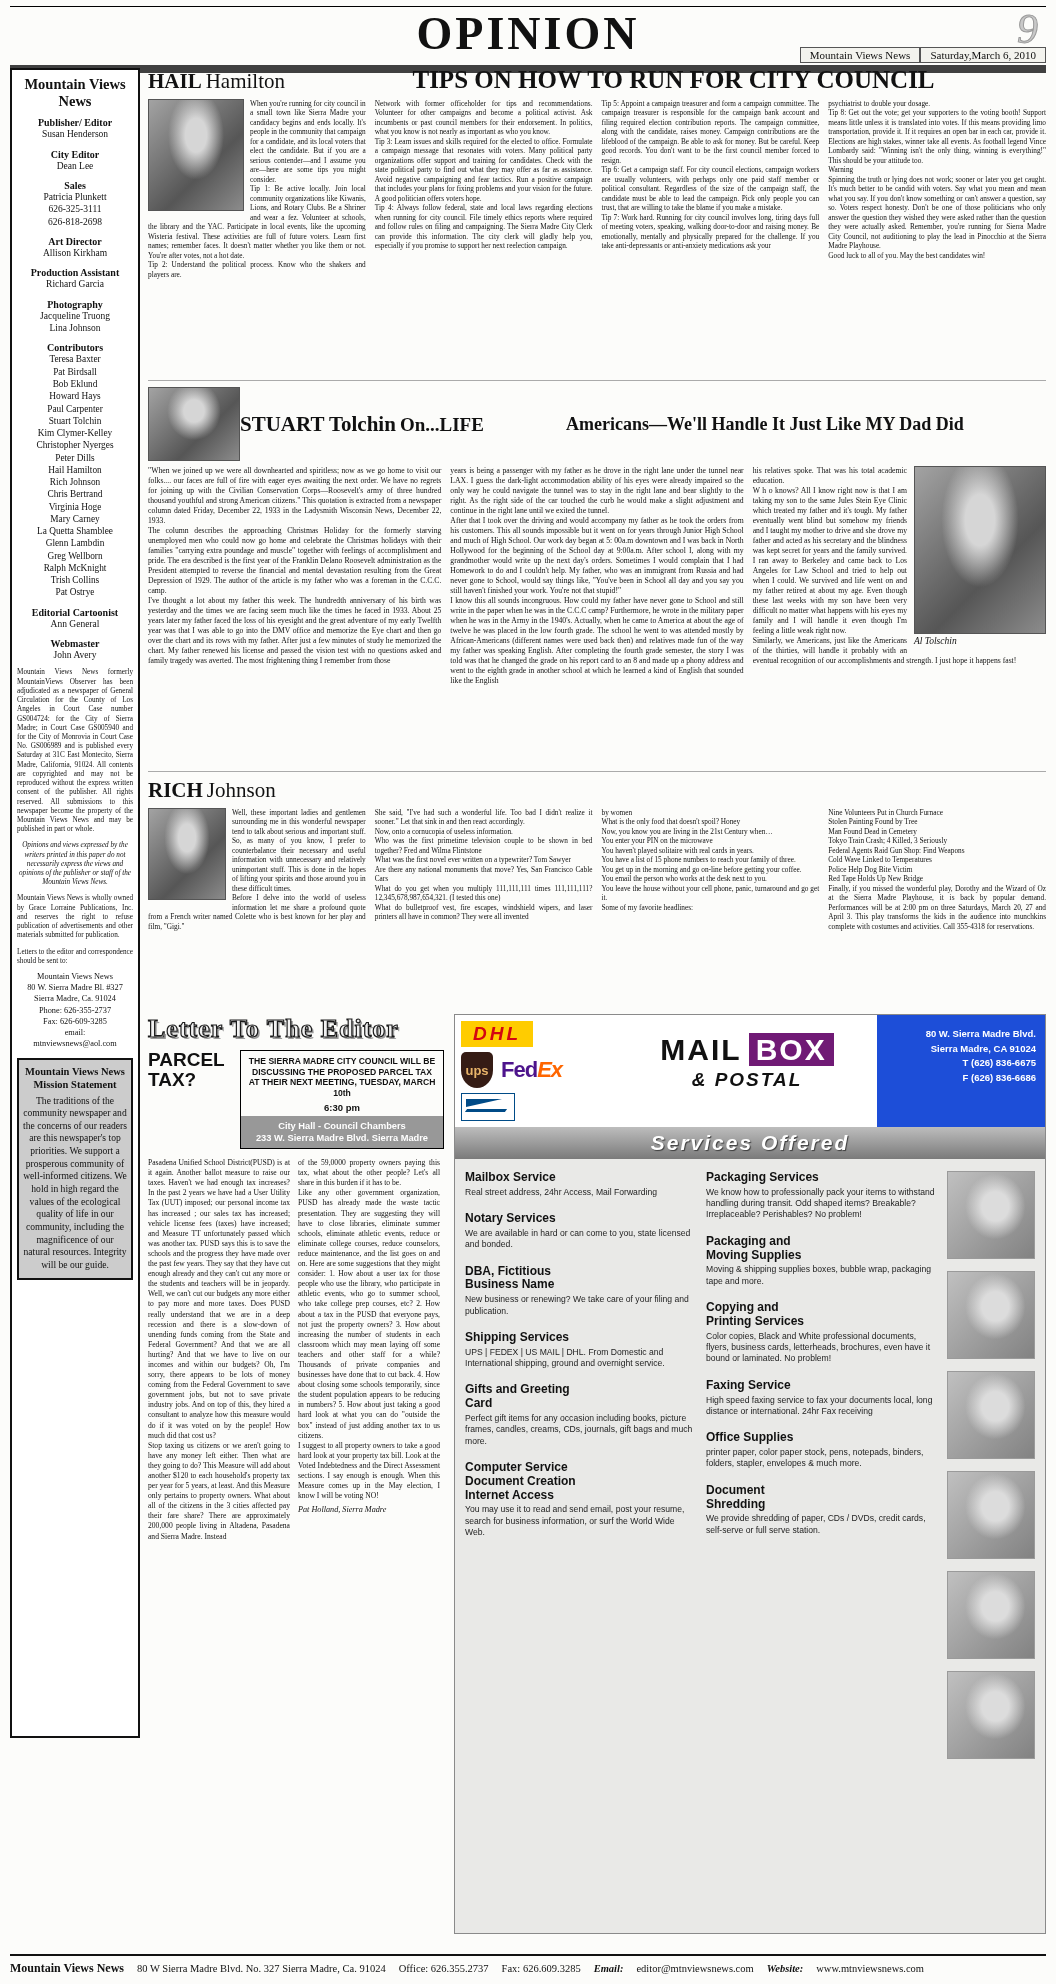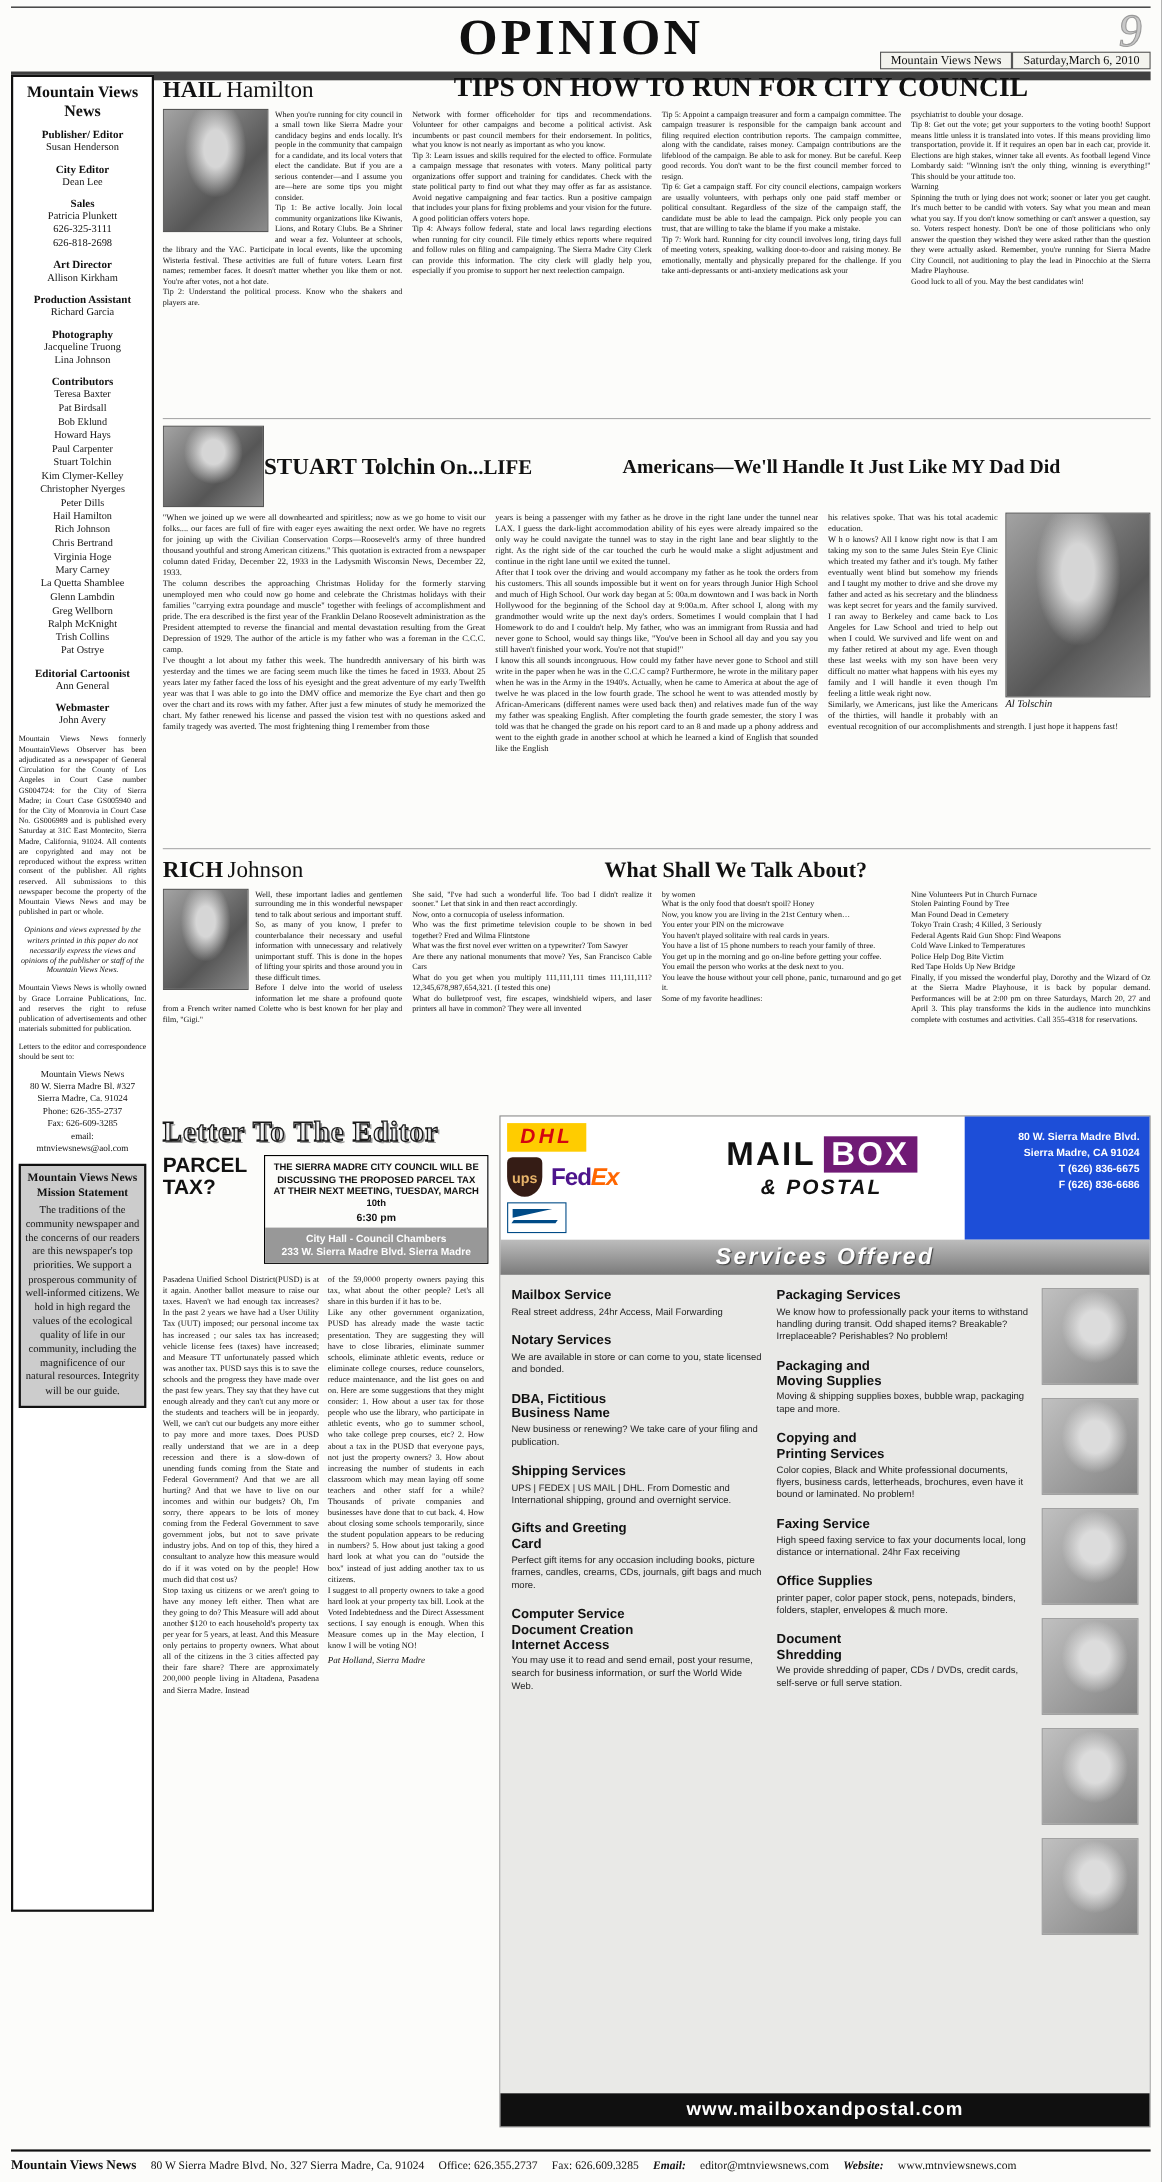--- a/index.html
+++ b/index.html
@@ -229,21 +229,20 @@
         </div>
       </div>
     </article>
 
     <article class="art rich">
       <div class="art-head">
         <div class="byline">
           <span class="by-b">RICH</span>
           <span class="by-l">Johnson</span>
         </div>
-        <h2 class="rich-headline">What Shall We Talk About?</h2>
       </div>
       <div class="cols">
         <div>
           <div class="photo rich-photo"></div>
           <div class="col">Well, these important ladies and gentlemen surrounding me in this wonderful newspaper tend to talk about serious and important stuff. So, as many of you know, I prefer to counterbalance their necessary and useful information with unnecessary and relatively unimportant stuff. This is done in the hopes of lifting your spirits and those around you in these difficult times.
 Before I delve into the world of useless information let me share a profound quote from a French writer named Colette who is best known for her play and film, "Gigi."</div>
         </div>
         <div class="col">She said, "I've had such a wonderful life. Too bad I didn't realize it sooner." Let that sink in and then react accordingly.
 Now, onto a cornucopia of useless information.
 Who was the first primetime television couple to be shown in bed together? Fred and Wilma Flintstone
@@ -325,21 +324,21 @@
         </div>
         <div class="ad-banner">Services Offered</div>
         <div class="ad-services">
           <div class="svc-col">
             <div class="svc">
               <h4>Mailbox Service</h4>
               <p>Real street address, 24hr Access, Mail Forwarding</p>
             </div>
             <div class="svc">
               <h4>Notary Services</h4>
-              <p>We are available in store or can come to you, state licensed and bonded.</p>
+              <p>We are available in hard or can come to you, state licensed and bonded.</p>
             </div>
             <div class="svc">
               <h4>DBA, Fictitious
 Business Name</h4>
               <p>New business or renewing? We take care of your filing and publication.</p>
             </div>
             <div class="svc">
               <h4>Shipping Services</h4>
               <p>UPS | FEDEX | US MAIL | DHL. From Domestic and International shipping, ground and overnight service.</p>
             </div>
@@ -386,21 +385,20 @@
           </div>
           <div class="svc-photos">
             <div class="sphoto"></div>
             <div class="sphoto"></div>
             <div class="sphoto"></div>
             <div class="sphoto"></div>
             <div class="sphoto"></div>
             <div class="sphoto"></div>
           </div>
         </div>
-        <div class="ad-footer">www.mailboxandpostal.com</div>
       </section>
 
     </div>
   </main>
 
   <footer class="pfooter">
     <span class="pf-name">Mountain Views News</span>
     <span>80 W Sierra Madre Blvd.  No. 327   Sierra Madre, Ca.  91024</span>
     <span>Office: 626.355.2737</span>
     <span>Fax: 626.609.3285</span>

